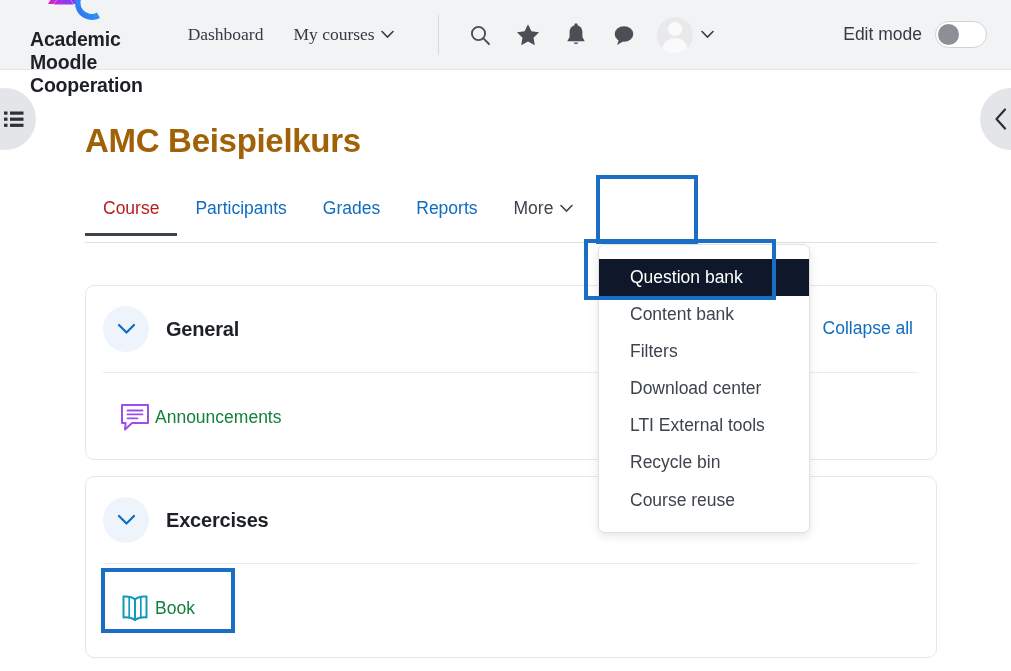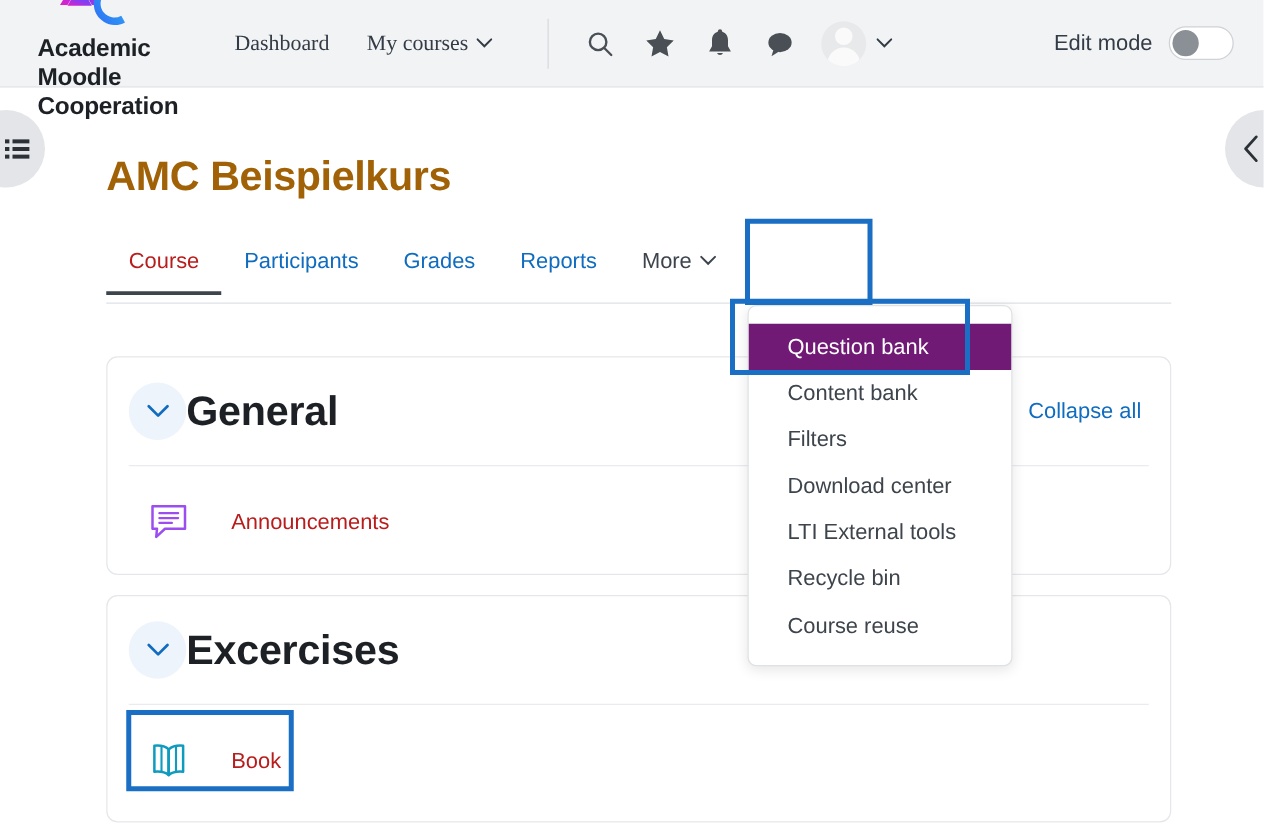--- a/index.html
+++ b/index.html
@@ -99,21 +99,21 @@
     border: 1px solid #dfe1e4;
     border-radius: 7px;
     box-shadow: 0 3px 10px rgba(0,0,0,0.10);
     padding: 14px 0 13px 0;
     z-index: 40;
   }
   .menu-item {
     font-size: 17.5px; color: #3d444c;
     padding: 7px 0 7px 31px; cursor: pointer; white-space: nowrap; line-height: 1.32;
   }
-  .menu-item.selected { background: #701a75; color: #ffffff; }
+  .menu-item.selected { background: #0f172a; color: #ffffff; }
 
   
   .section-card {
     position: absolute; left: 85px; width: 852px;
     background: #ffffff;
     border: 1px solid #e5e7ea;
     border-radius: 9px;
   }
   #card-general { top: 285px; height: 175px; }
   #card-exercises { top: 476px; height: 182px; }
@@ -122,30 +122,31 @@
     display: flex; align-items: center;
     height: 86px; padding-left: 17px; position: relative;
   }
   .chev-circle {
     width: 46px; height: 46px; border-radius: 50%;
     background: #eef4fb;
     display: flex; align-items: center; justify-content: center;
     flex: none; cursor: pointer;
   }
   .section-name {
-    font-size: 33px; font-weight: 700; color: #1d2125; letter-spacing: -0.2px;
+    margin-left: 17px;
+    font-size: 20px; font-weight: 700; color: #1d2125; letter-spacing: -0.2px;
   }
   .collapse-all {
     position: absolute; right: 23px; top: 32px;
     font-size: 17.5px; color: #0f6cbf; cursor: pointer; text-decoration: none;
   }
   .section-divider { height: 1px; background: #e9ebee; margin: 0 17px; }
   .activity-row { display: flex; align-items: center; height: 88px; padding-left: 32px; }
   .activity-icon { width: 34px; height: 34px; flex: none; }
-  .activity-name { margin-left: 33px; font-size: 17.5px; color: #b91c1c; cursor: pointer; text-decoration: none; }
+  .activity-name { margin-left: 3px; font-size: 17.5px; color: #15803d; cursor: pointer; text-decoration: none; }
 
   
   .annot {
     position: absolute; border: 4px solid #1a6fc4;
     pointer-events: none; z-index: 60;
   }
   #annot-more { left: 596px; top: 175px; width: 102px; height: 69px; }
   #annot-qbank { left: 584px; top: 239px; width: 192px; height: 61px; }
   #annot-book  { left: 101px; top: 568px; width: 134px; height: 65px; }
 </style>

